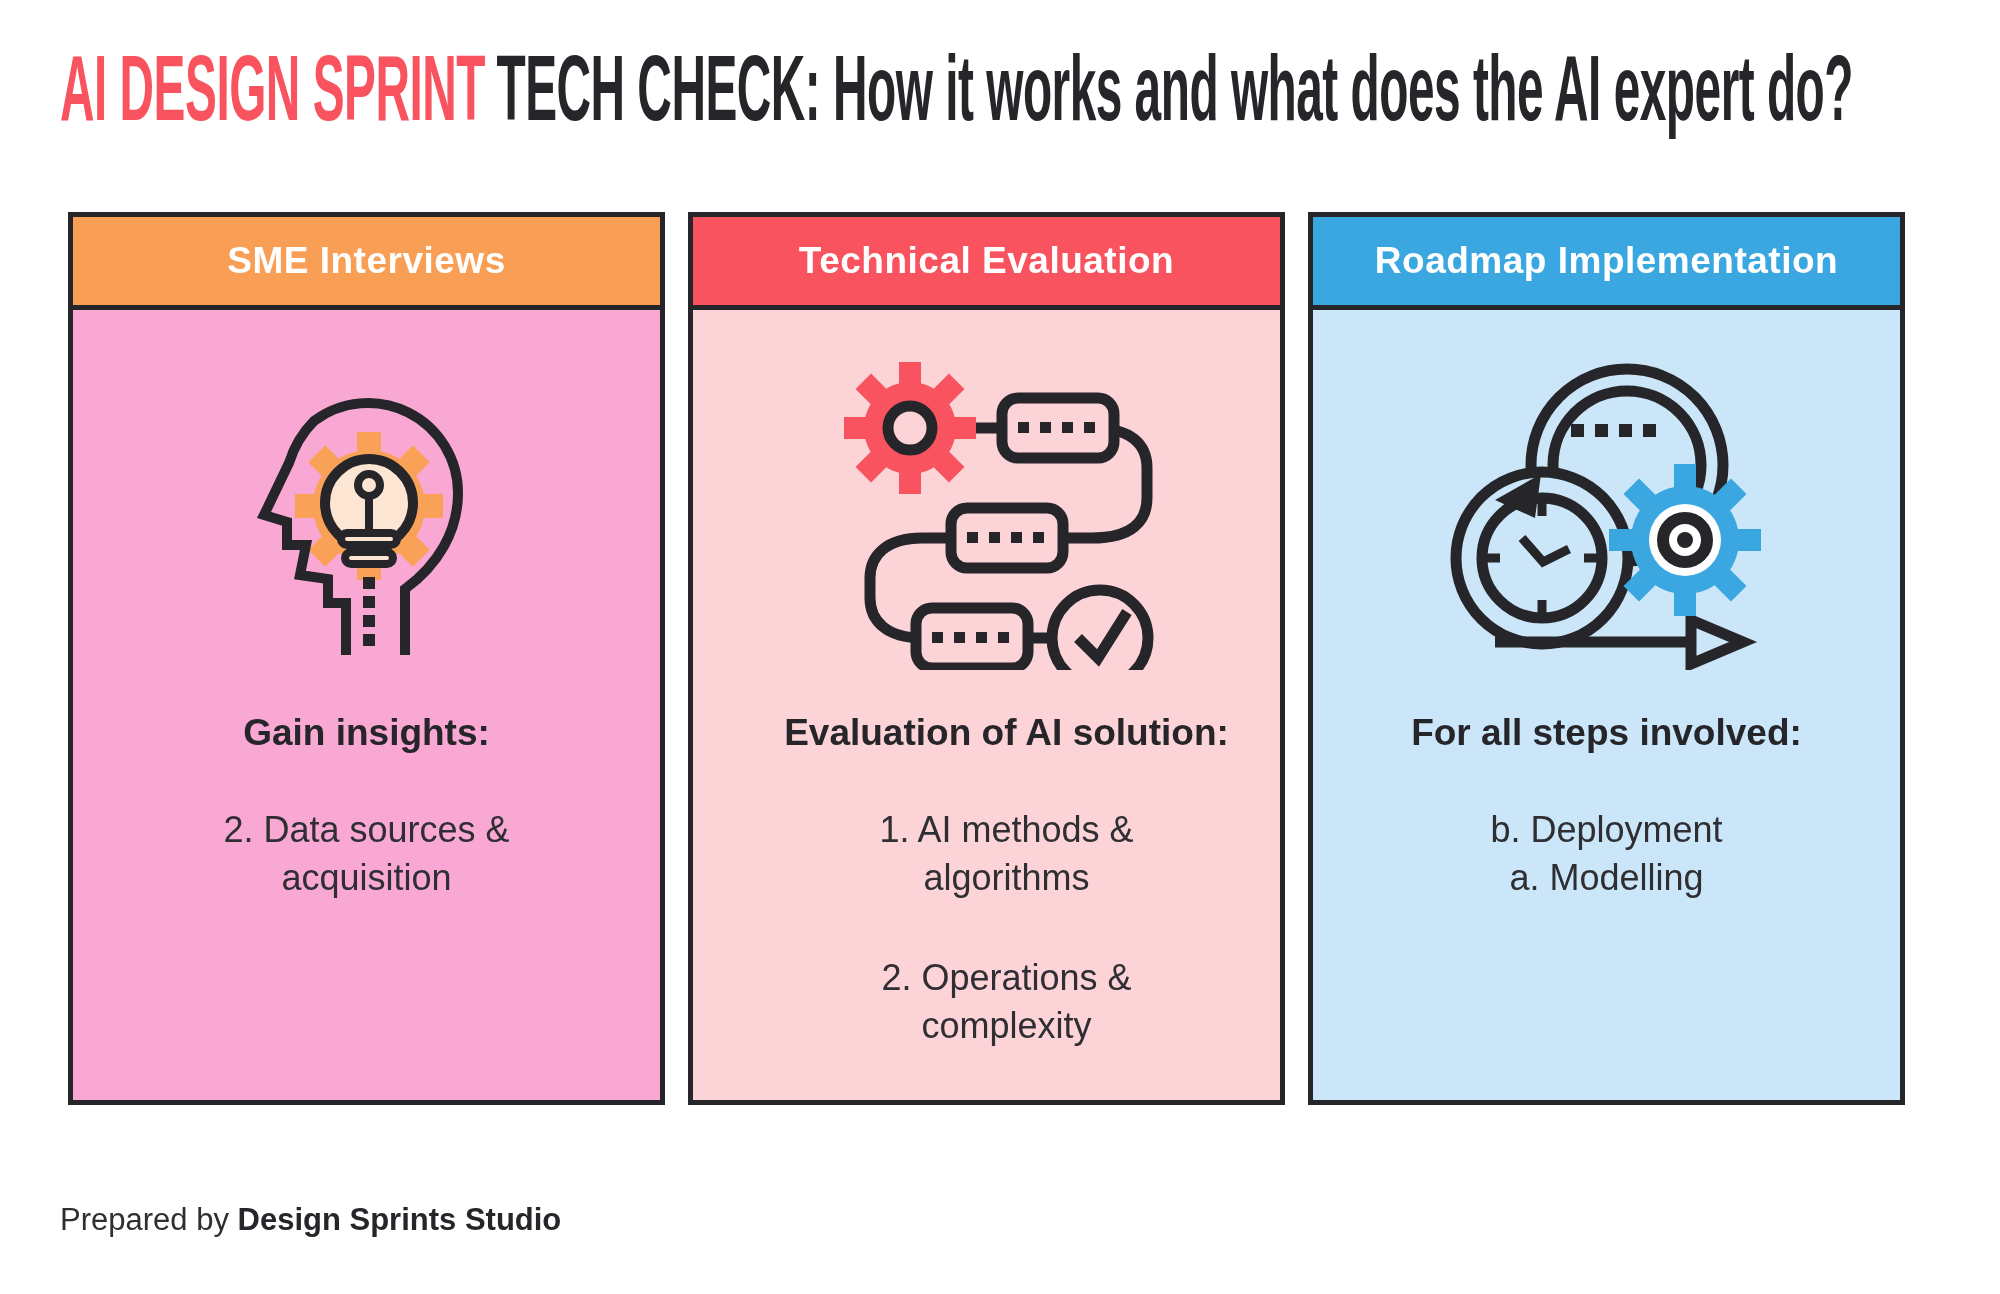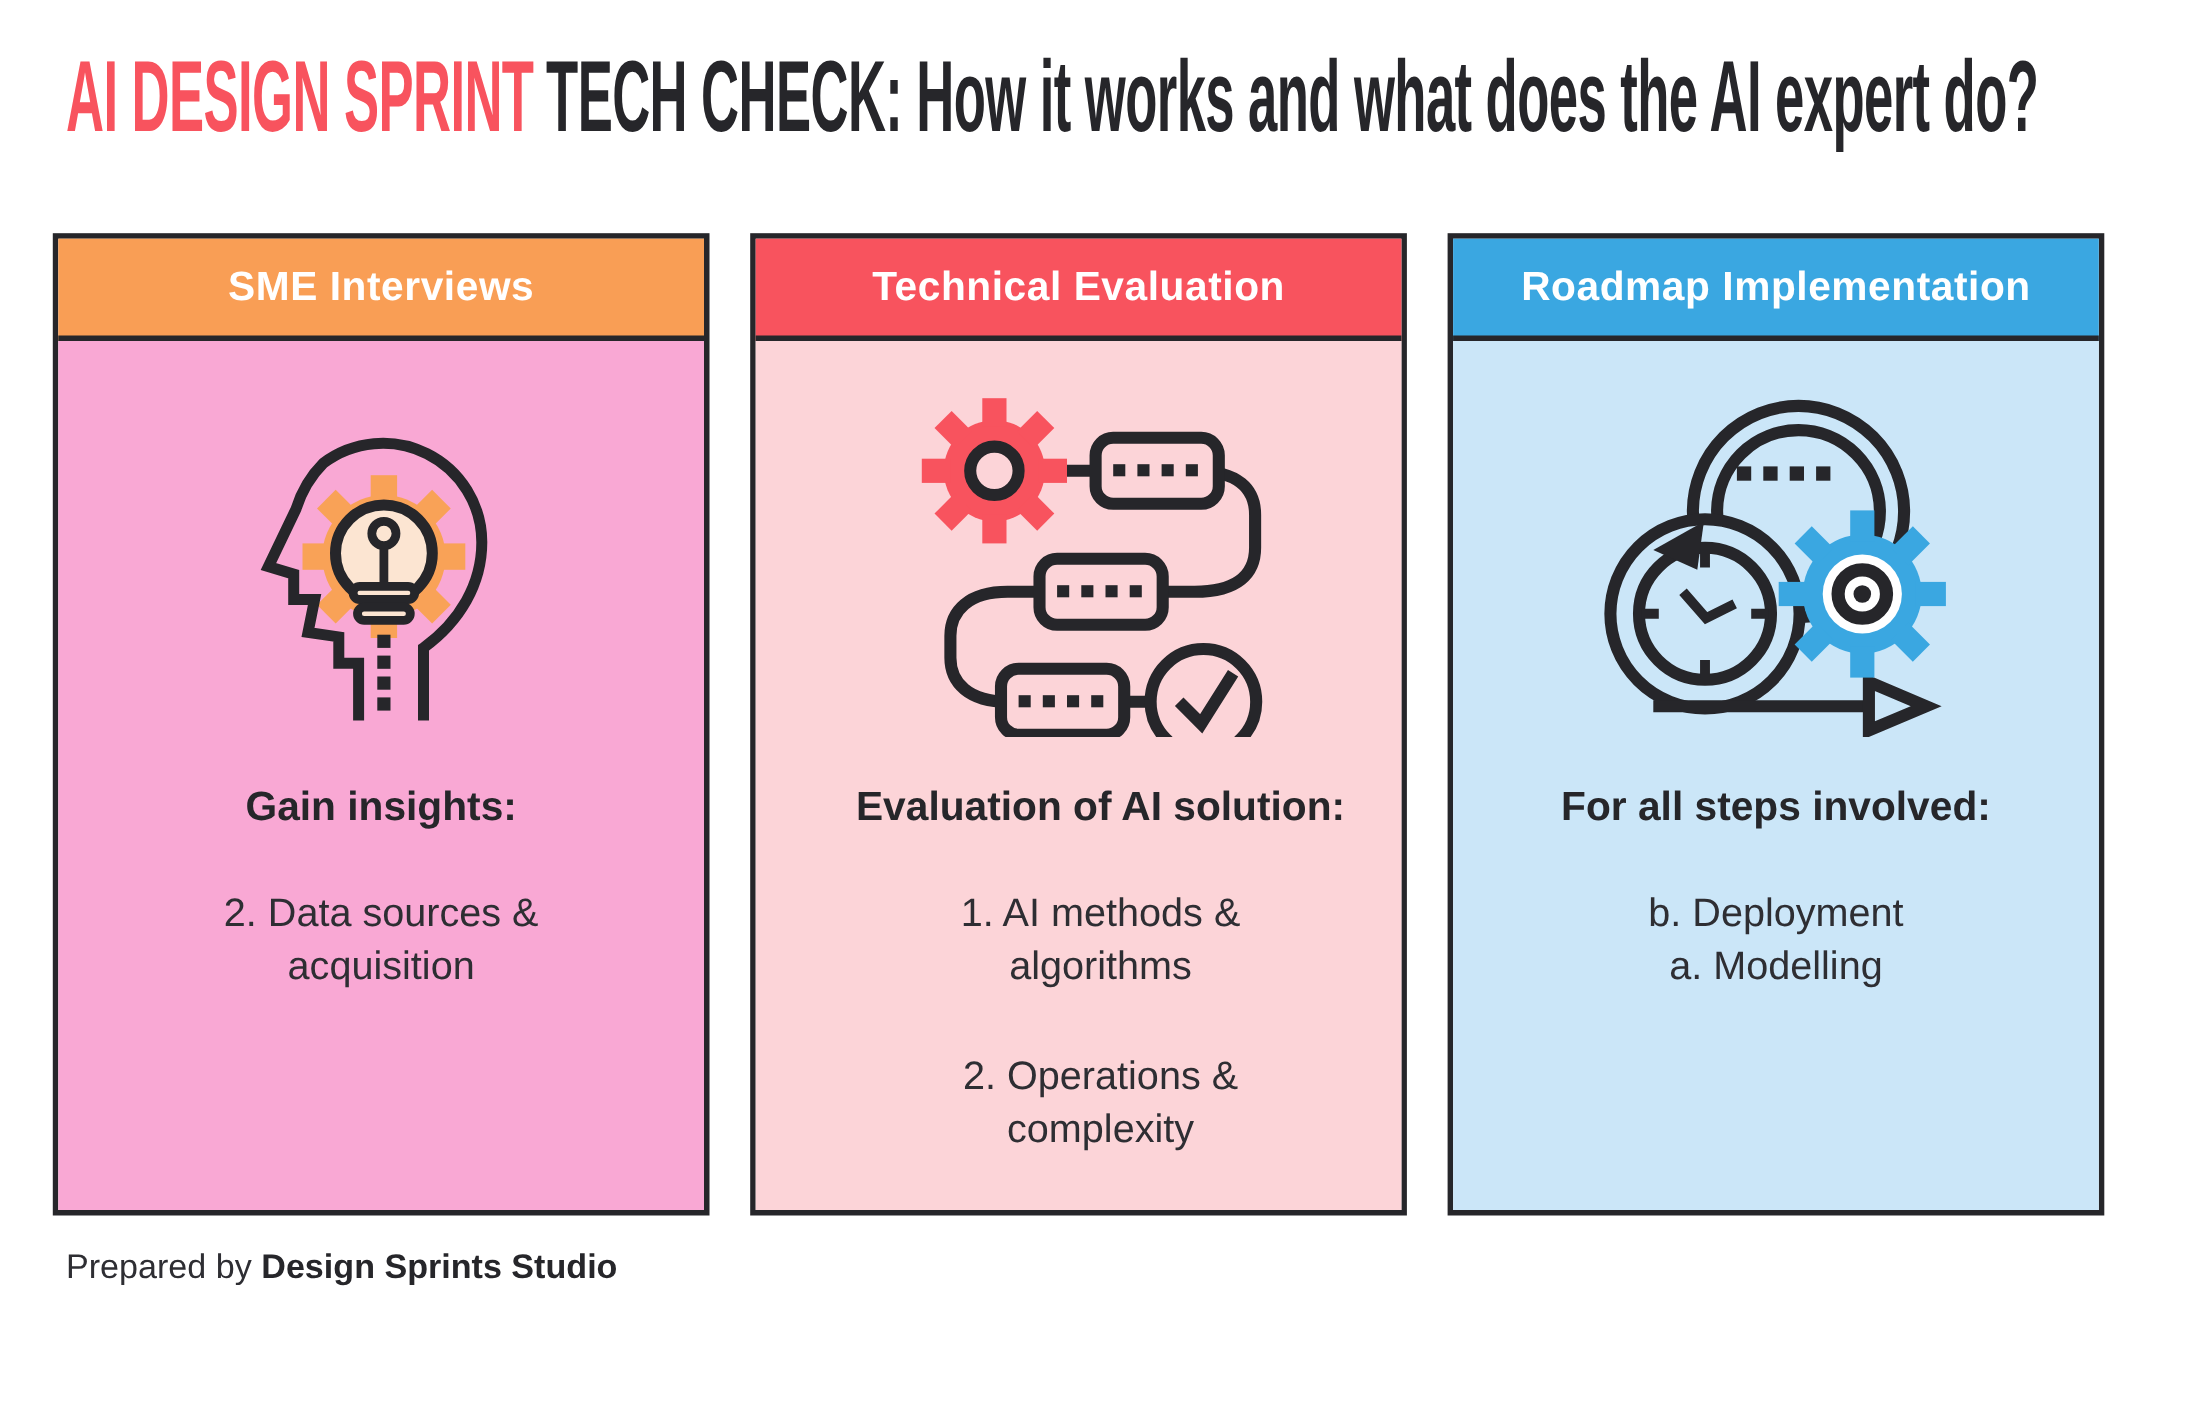--- a/index.html
+++ b/index.html
@@ -19,24 +19,24 @@
     font-weight: 700;
     white-space: nowrap;
     letter-spacing: -1px;
     transform: scaleX(0.52);
     transform-origin: left top;
     line-height: 1.05;
   }
   .title .rest { margin-left: 0.24em; }
   .columns {
     position: absolute;
-    left: 48px;
+    left: 68px;
     top: 212px;
     display: flex;
-    gap: 37px;
+    gap: 23px;
     align-items: center;
   }
   .column {
     width: 597px;
     height: 893px;
     border: 5px solid #26262a;
     display: flex;
     flex-direction: column;
     background: #fff;
   }
@@ -76,21 +76,21 @@
     margin-top: 52px;
     font-size: 36px;
     font-weight: 400;
     line-height: 48px;
     text-align: center;
     color: #2e2e33;
   }
   .footer {
     position: absolute;
     left: 60px;
-    top: 1134px;
+    top: 1202px;
     font-size: 31px;
     color: #2e2e33;
   }
   .footer b { font-weight: 700; color: #26262a; }
   svg { display: block; }
 </style>
 </head>
 <body style="background: rgb(255, 255, 255);">
 
 <h1 class="title">

